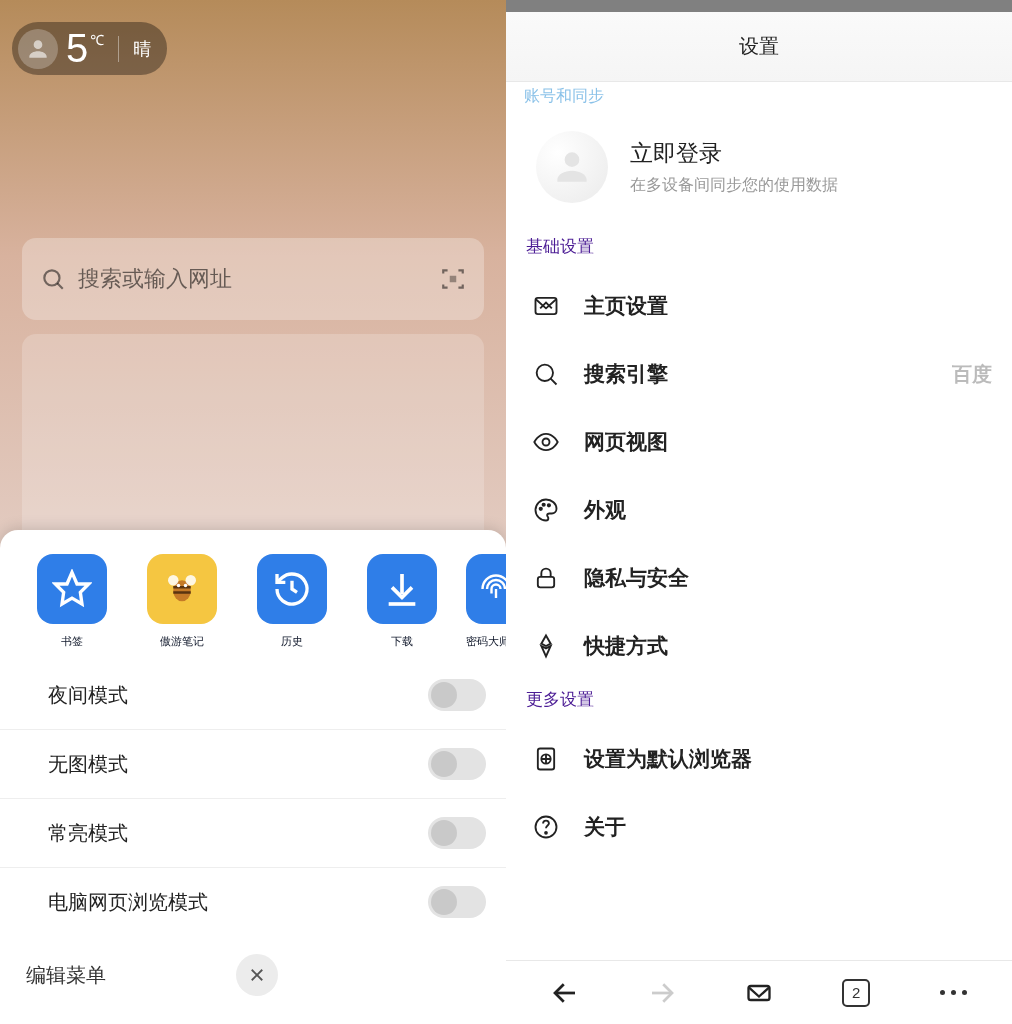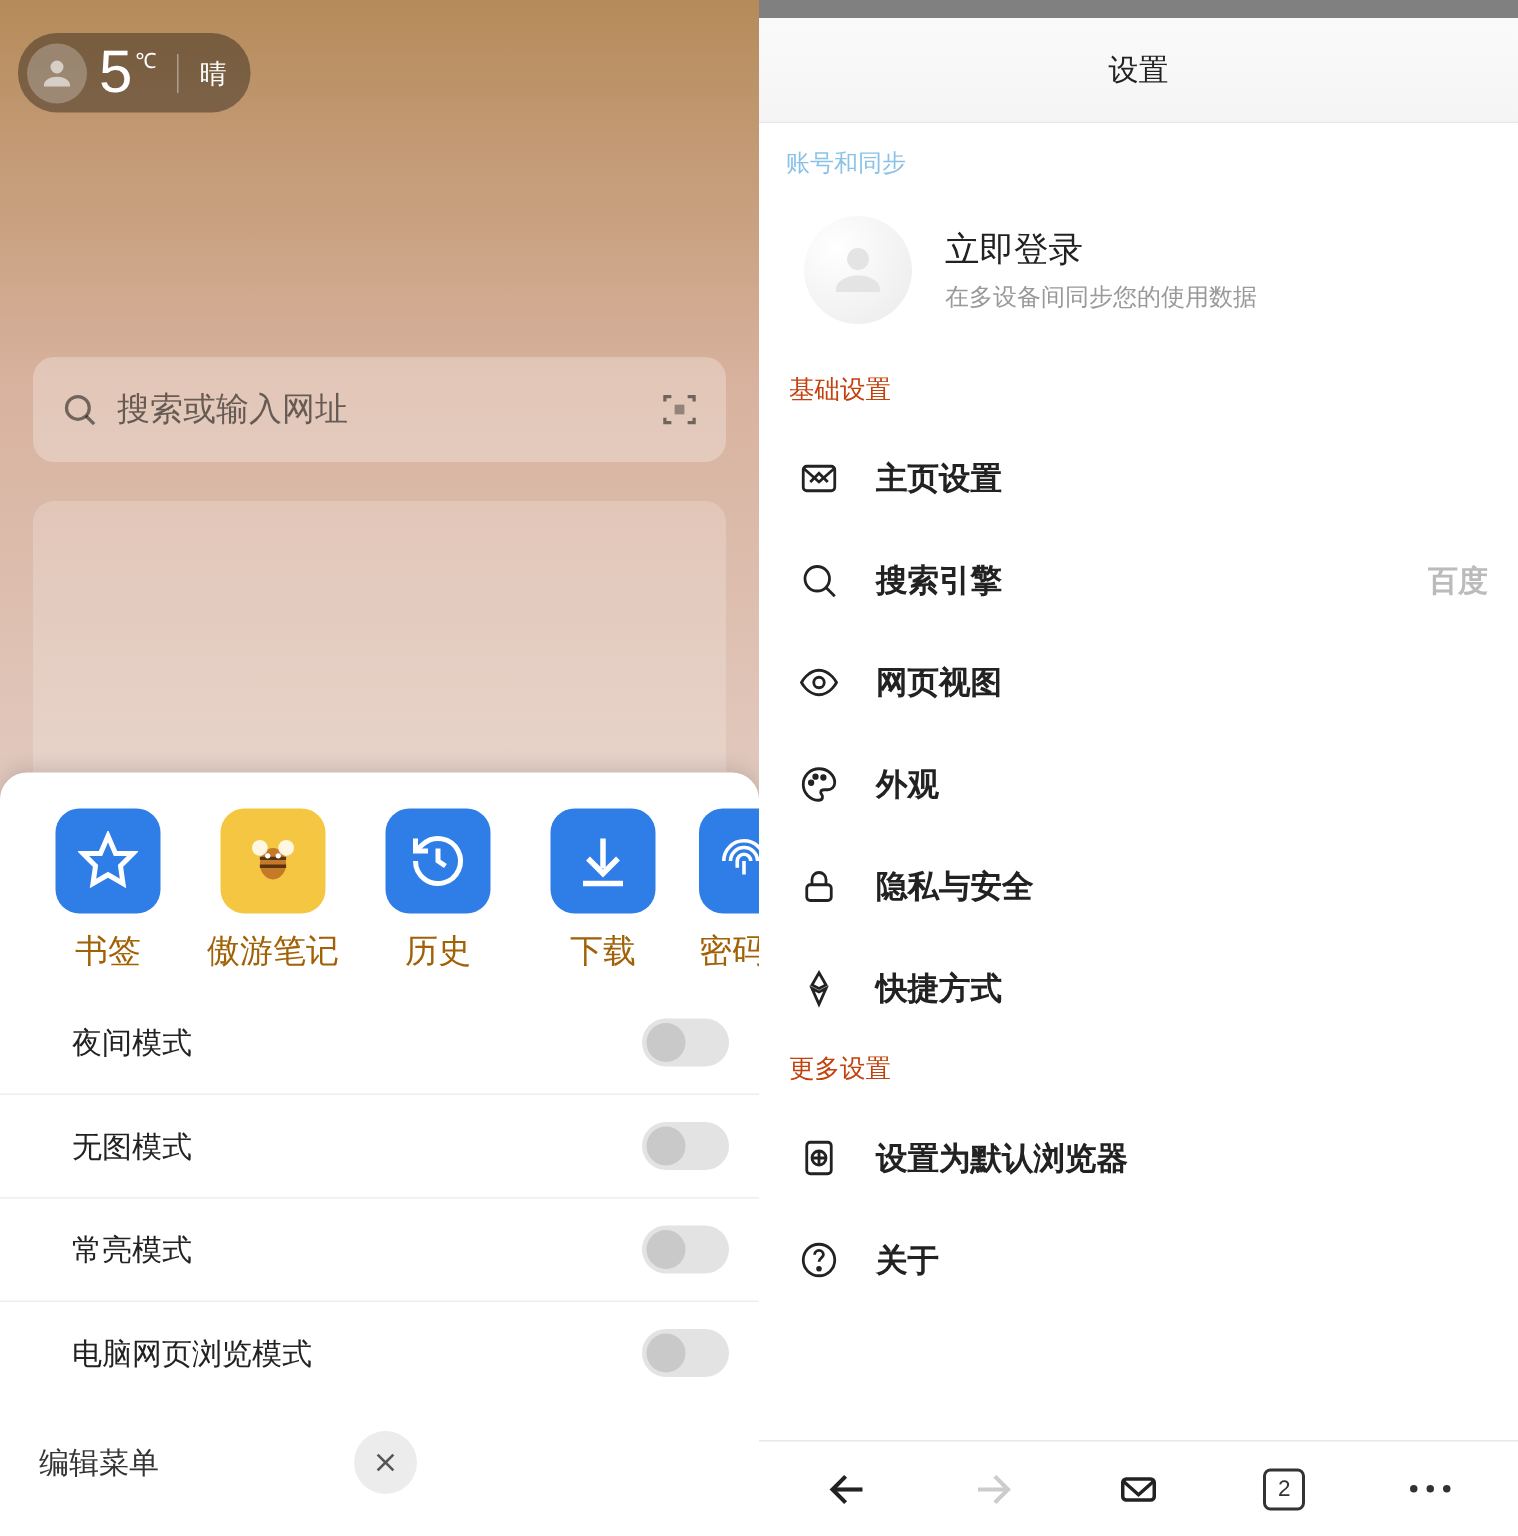--- a/index.html
+++ b/index.html
@@ -20,42 +20,42 @@
     padding: 4px 16px 4px 6px; color: #fff;
   }
   .avatar { width: 40px; height: 40px; border-radius: 50%; background: rgba(255,255,255,0.25); display:flex;align-items:center;justify-content:center; }
   .avatar svg { width: 26px; height: 26px; fill: rgba(255,255,255,0.6); }
   .temp { font-size: 40px; font-weight: 200; display:flex; align-items:flex-start;}
   .temp-unit { font-size: 14px; margin-top: 4px; margin-left:2px;}
   .wsep { width:1px; height:26px; background: rgba(255,255,255,0.4); margin: 0 6px; }
   .wcond { font-size: 18px; }
   .searchbar {
     position: absolute; top: 238px; left: 22px; right: 22px;
-    height: 70px; background: rgba(255,255,255,0.28);
+    height: 82px; background: rgba(255,255,255,0.28);
     border-radius: 14px; display: flex; align-items: center;
     padding: 0 18px; color: rgba(0,0,0,0.55); font-size: 22px;
   }
   .searchbar .scan { margin-left: auto; }
   .panel-box {
     position: absolute; top: 334px; left: 22px; right: 22px; height: 230px;
     background: rgba(255,255,255,0.2); border-radius: 14px;
   }
   .bottom-sheet {
     position: absolute; bottom: 0; left: 0; right: 0;
     background: #fff; border-top-left-radius: 18px; border-top-right-radius:18px;
     box-shadow: 0 -2px 14px rgba(0,0,0,0.15);
   }
   .tile-row { display: flex; gap: 18px; padding: 24px 14px 6px 26px; overflow:hidden;}
   .tile { width: 92px; display: flex; flex-direction: column; align-items: center; flex-shrink:0;}
   .tile-icon {
     width: 70px; height: 70px; border-radius: 16px; background: #2f7ee8;
     display: flex; align-items: center; justify-content: center; color:#fff;
   }
   .tile.yellow .tile-icon { background: #f5c641; }
-  .tile-label { margin-top: 10px; font-size: 22px; color: #a16207; }
+  .tile-label { margin-top: 10px; font-size: 11px; color: #0f172a; }
   .toggle-list { padding: 6px 0 0 0; }
   .toggle-row {
     display: flex; align-items: center; padding: 18px 20px 18px 48px;
     font-size: 20px; color: #222; border-top: 0.5px solid #eee;
   }
   .toggle-row:first-child { border-top: none;}
   .toggle { margin-left: auto; width: 58px; height: 32px; border-radius: 16px;
     background: #e3e3e3; position: relative; }
   .toggle .knob { position:absolute; width: 26px; height:26px; border-radius:50%;
     background:#c9c9c9; top:3px; left:3px;}
@@ -66,29 +66,29 @@
   .close-btn {
     width: 42px; height: 42px; border-radius: 50%; background: #ececec;
     display:flex;align-items:center;justify-content:center; margin: 0 auto;
     position: relative; left: -36px;
   }
   
   .right { background: #fff; display:flex; flex-direction:column;}
   .r-status { height: 12px; background: #808080; }
   .r-header { height: 70px; display:flex;align-items:center;justify-content:center;
     font-size: 20px; color:#222; background: linear-gradient(#fafafa,#f5f5f5); border-bottom: 0.5px solid #e8e8e8;}
-  .r-scroll { flex: 1; overflow:hidden;margin-top:13px; }
+  .r-scroll { flex: 1; overflow:hidden; }
   .r-trunc { color:#2a8fd6; font-size:16px; padding: 4px 18px 2px;}
   .login-row { display:flex; align-items:center; padding: 22px 0 24px 30px; gap: 22px; }
   .login-avatar { width:72px;height:72px;border-radius:50%;background:radial-gradient(circle at 30% 30%, #fff, #eaeaea);
     display:flex;align-items:center;justify-content:center;}
   .login-avatar svg { width: 44px; height:44px; fill:#e4e4e4;}
   .login-title { font-size: 23px; color:#222;}
   .login-sub { font-size: 16px; color:#999; margin-top: 6px;}
-  .section-label { color:#c2410c; font-size: 17px; padding: 8px 20px 14px;}
+  .section-label { color:#4c1d95; font-size: 17px; padding: 8px 20px 14px;}
   .set-row { display:flex; align-items:center; padding: 18px 20px 18px 24px; gap: 22px; font-weight: bold;}
   .set-icon { width: 32px; height: 32px; display:flex;align-items:center;justify-content:center;}
   .set-icon svg { width: 28px; height: 28px; stroke:#222; fill:none; stroke-width:1.6;}
   .set-label { font-size: 21px; color:#222;}
   .set-value { margin-left:auto; font-size: 20px; color:#bbb;}
   .r-bottom { height: 64px; border-top: 0.5px solid #e8e8e8;
     display:flex; align-items:center; justify-content:space-around; padding: 0 10px;}
   .r-bottom .nav { width:40px;height:40px;display:flex;align-items:center;justify-content:center;}
   .tab-badge { width:28px;height:28px;border:2px solid #333;border-radius:5px;
     display:flex;align-items:center;justify-content:center;font-size:15px;color:#333;}

